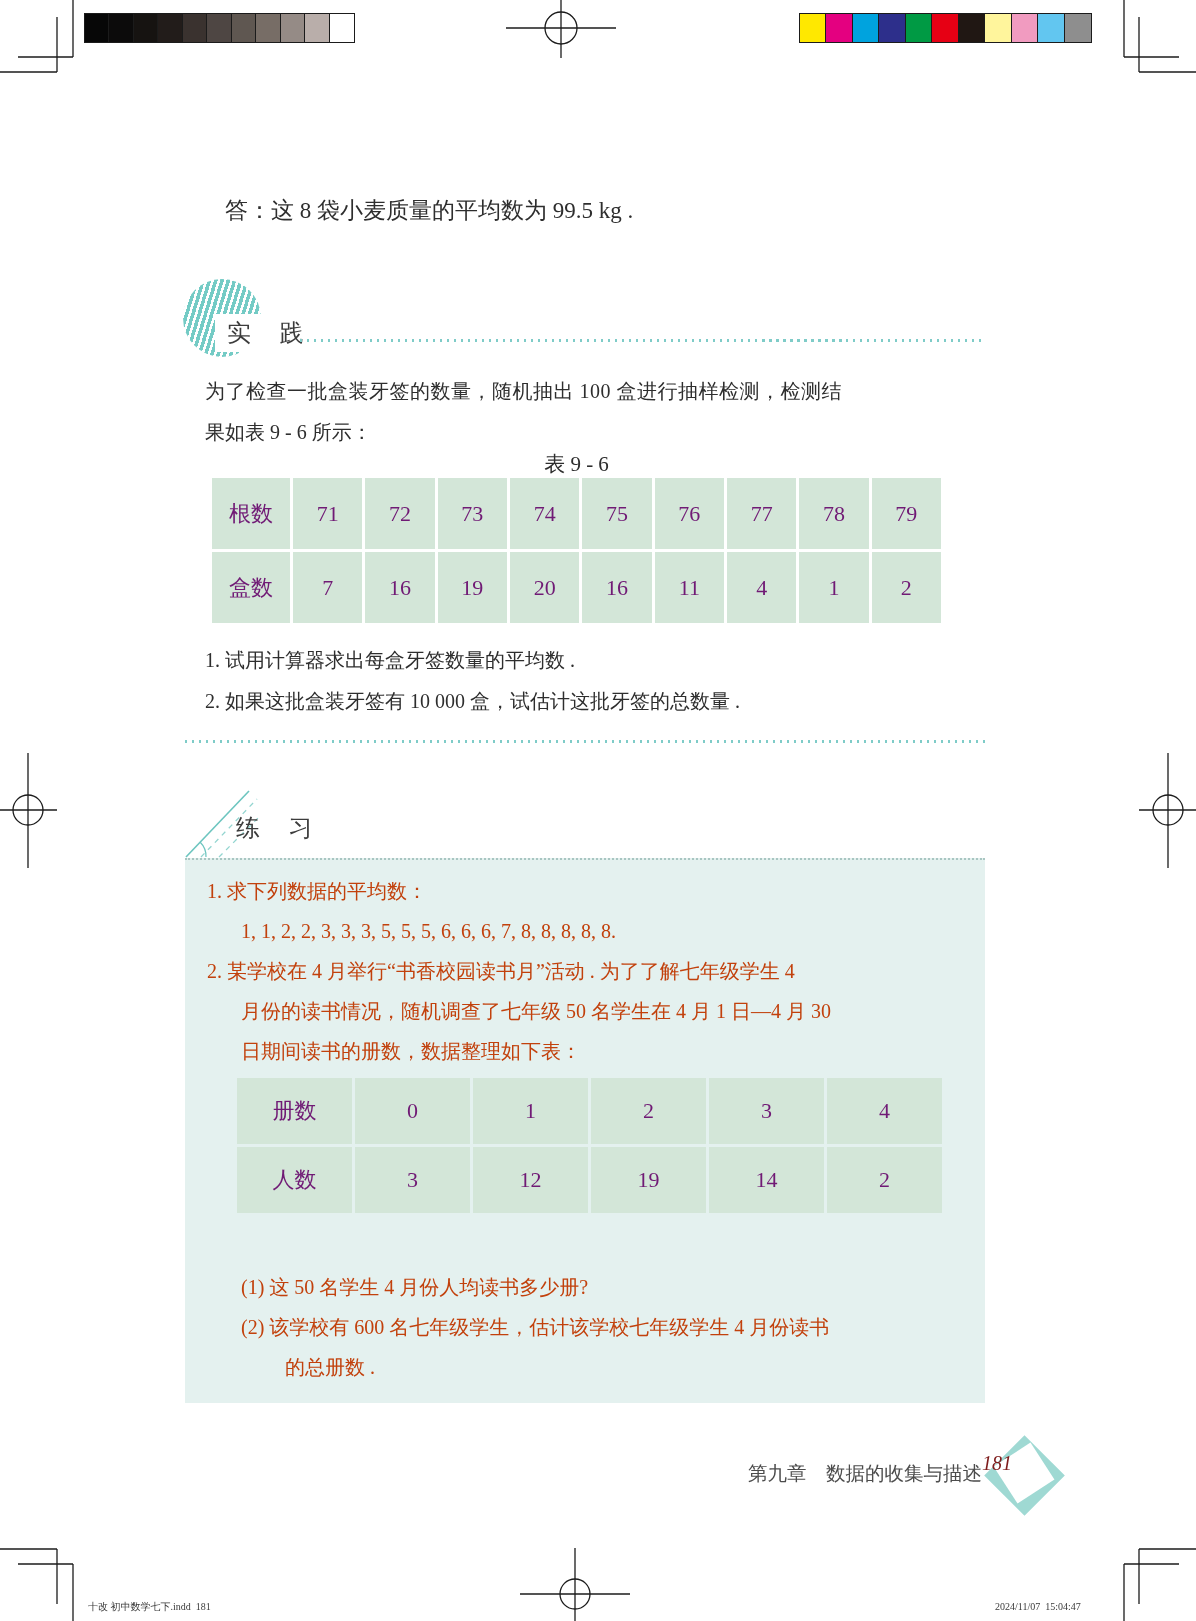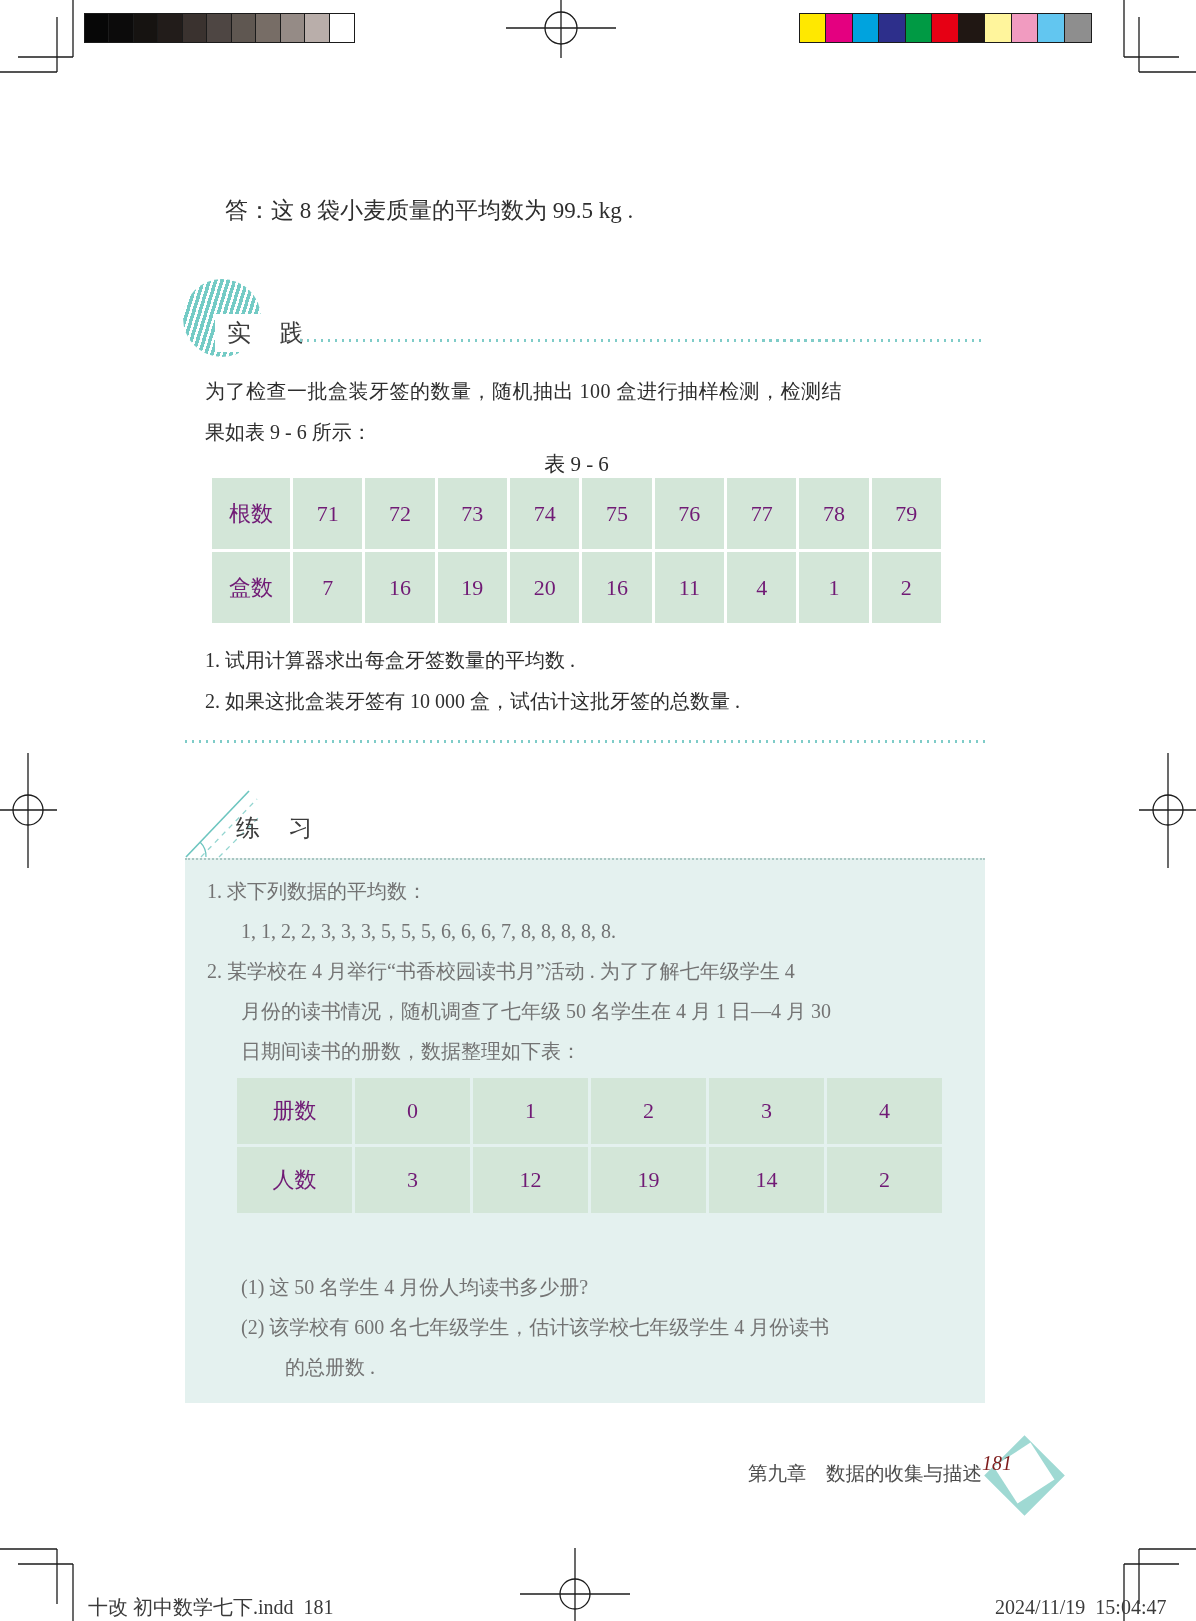--- a/index.html
+++ b/index.html
@@ -1,41 +1,41 @@
 <!DOCTYPE html>
 <html><head>
 <meta charset="utf-8">
 <style>
   html,body{margin:0;padding:0;background:#ffffff;}
   .page{position:relative;width:1196px;height:1621px;background:#ffffff;overflow:hidden;
         font-family:"Liberation Serif","DejaVu Serif",serif;color:#2e2e2e;}
   .abs{position:absolute;}
   .txt{position:absolute;font-size:20px;line-height:30px;white-space:pre;}
-  .small{font-size:20px;color:#3a3a3a;}
+  .small{font-size:10px;color:#3a3a3a;}
   
   .bar{position:absolute;display:flex;}
   .swatch{width:26px;height:30px;border:1.5px solid #1b1b1b;margin-left:-1.5px;box-sizing:border-box;}
   .bar.colorbar .swatch{width:28px;}
   
   .dotline{position:absolute;height:2.5px;
            background-image:repeating-linear-gradient(90deg,#7fccc8 0 2.5px,transparent 2.5px 7px);}
   
   .practice-circle{position:absolute;left:183px;top:279px;width:78px;height:78px;border-radius:50%;
         background:repeating-linear-gradient(107deg,#74cbc5 0 3.5px,#ffffff 3.5px 6px);}
   .practice-notch{position:absolute;left:215px;top:314px;width:48px;height:38px;background:#ffffff;}
   .section-label{position:absolute;font-family:Liberation Mono, monospace;
         font-size:24px;color:#3c3c3c;letter-spacing:7px;white-space:pre;}
   
   .green-grid{position:absolute;display:grid;gap:3px;}
   .green-grid .cell{background:#d3e6d8;display:flex;align-items:center;justify-content:center;
         font-size:22px;color:#701a75;}
   
   .exercise-box{position:absolute;left:185px;top:858px;width:800px;height:545px;background:#e4f1ef;
         border-top:2px dotted #a9c6c2;box-sizing:border-box;}
-  .exercise-box .txt{color:#737373;}
+  .exercise-box .txt{color:#c2410c;}
   
   .chapter{position:absolute;left:700px;top:1460px;width:282px;text-align:right;
         font-family:"Liberation Sans","DejaVu Sans",sans-serif;font-size:19.5px;color:#4c4c4c;white-space:pre;}
   .diamond{position:absolute;left:982px;top:1433px;width:85px;height:85px;}
   .diamond .outer{position:absolute;left:14px;top:14px;width:57px;height:57px;background:#9fd9d3;
         transform:rotate(45deg);}
   .diamond .inner{position:absolute;left:20px;top:18px;width:44px;height:44px;background:#ffffff;
         transform:rotate(57deg);}
   .diamond .num{position:absolute;left:0;top:19px;width:85px;text-align:left;
         font-style:italic;font-size:20px;color:#7f1d1d;}
@@ -188,15 +188,15 @@
   </div>
 
   <div class="chapter">第九章　数据的收集与描述</div>
   <div class="diamond">
     <span class="outer"></span>
     <span class="inner"></span>
     <span class="num">181</span>
   </div>
 
   <div class="txt small" style="left:88px;top:1592px;">十改 初中数学七下.indd  181</div>
-  <div class="txt small" style="left:995px;top:1592px;">2024/11/19  15:04:47</div>
+  <div class="txt small" style="left:995px;top:1592px;">2024/11/07  15:04:47</div>
 
 </div>
 
 </body></html>

